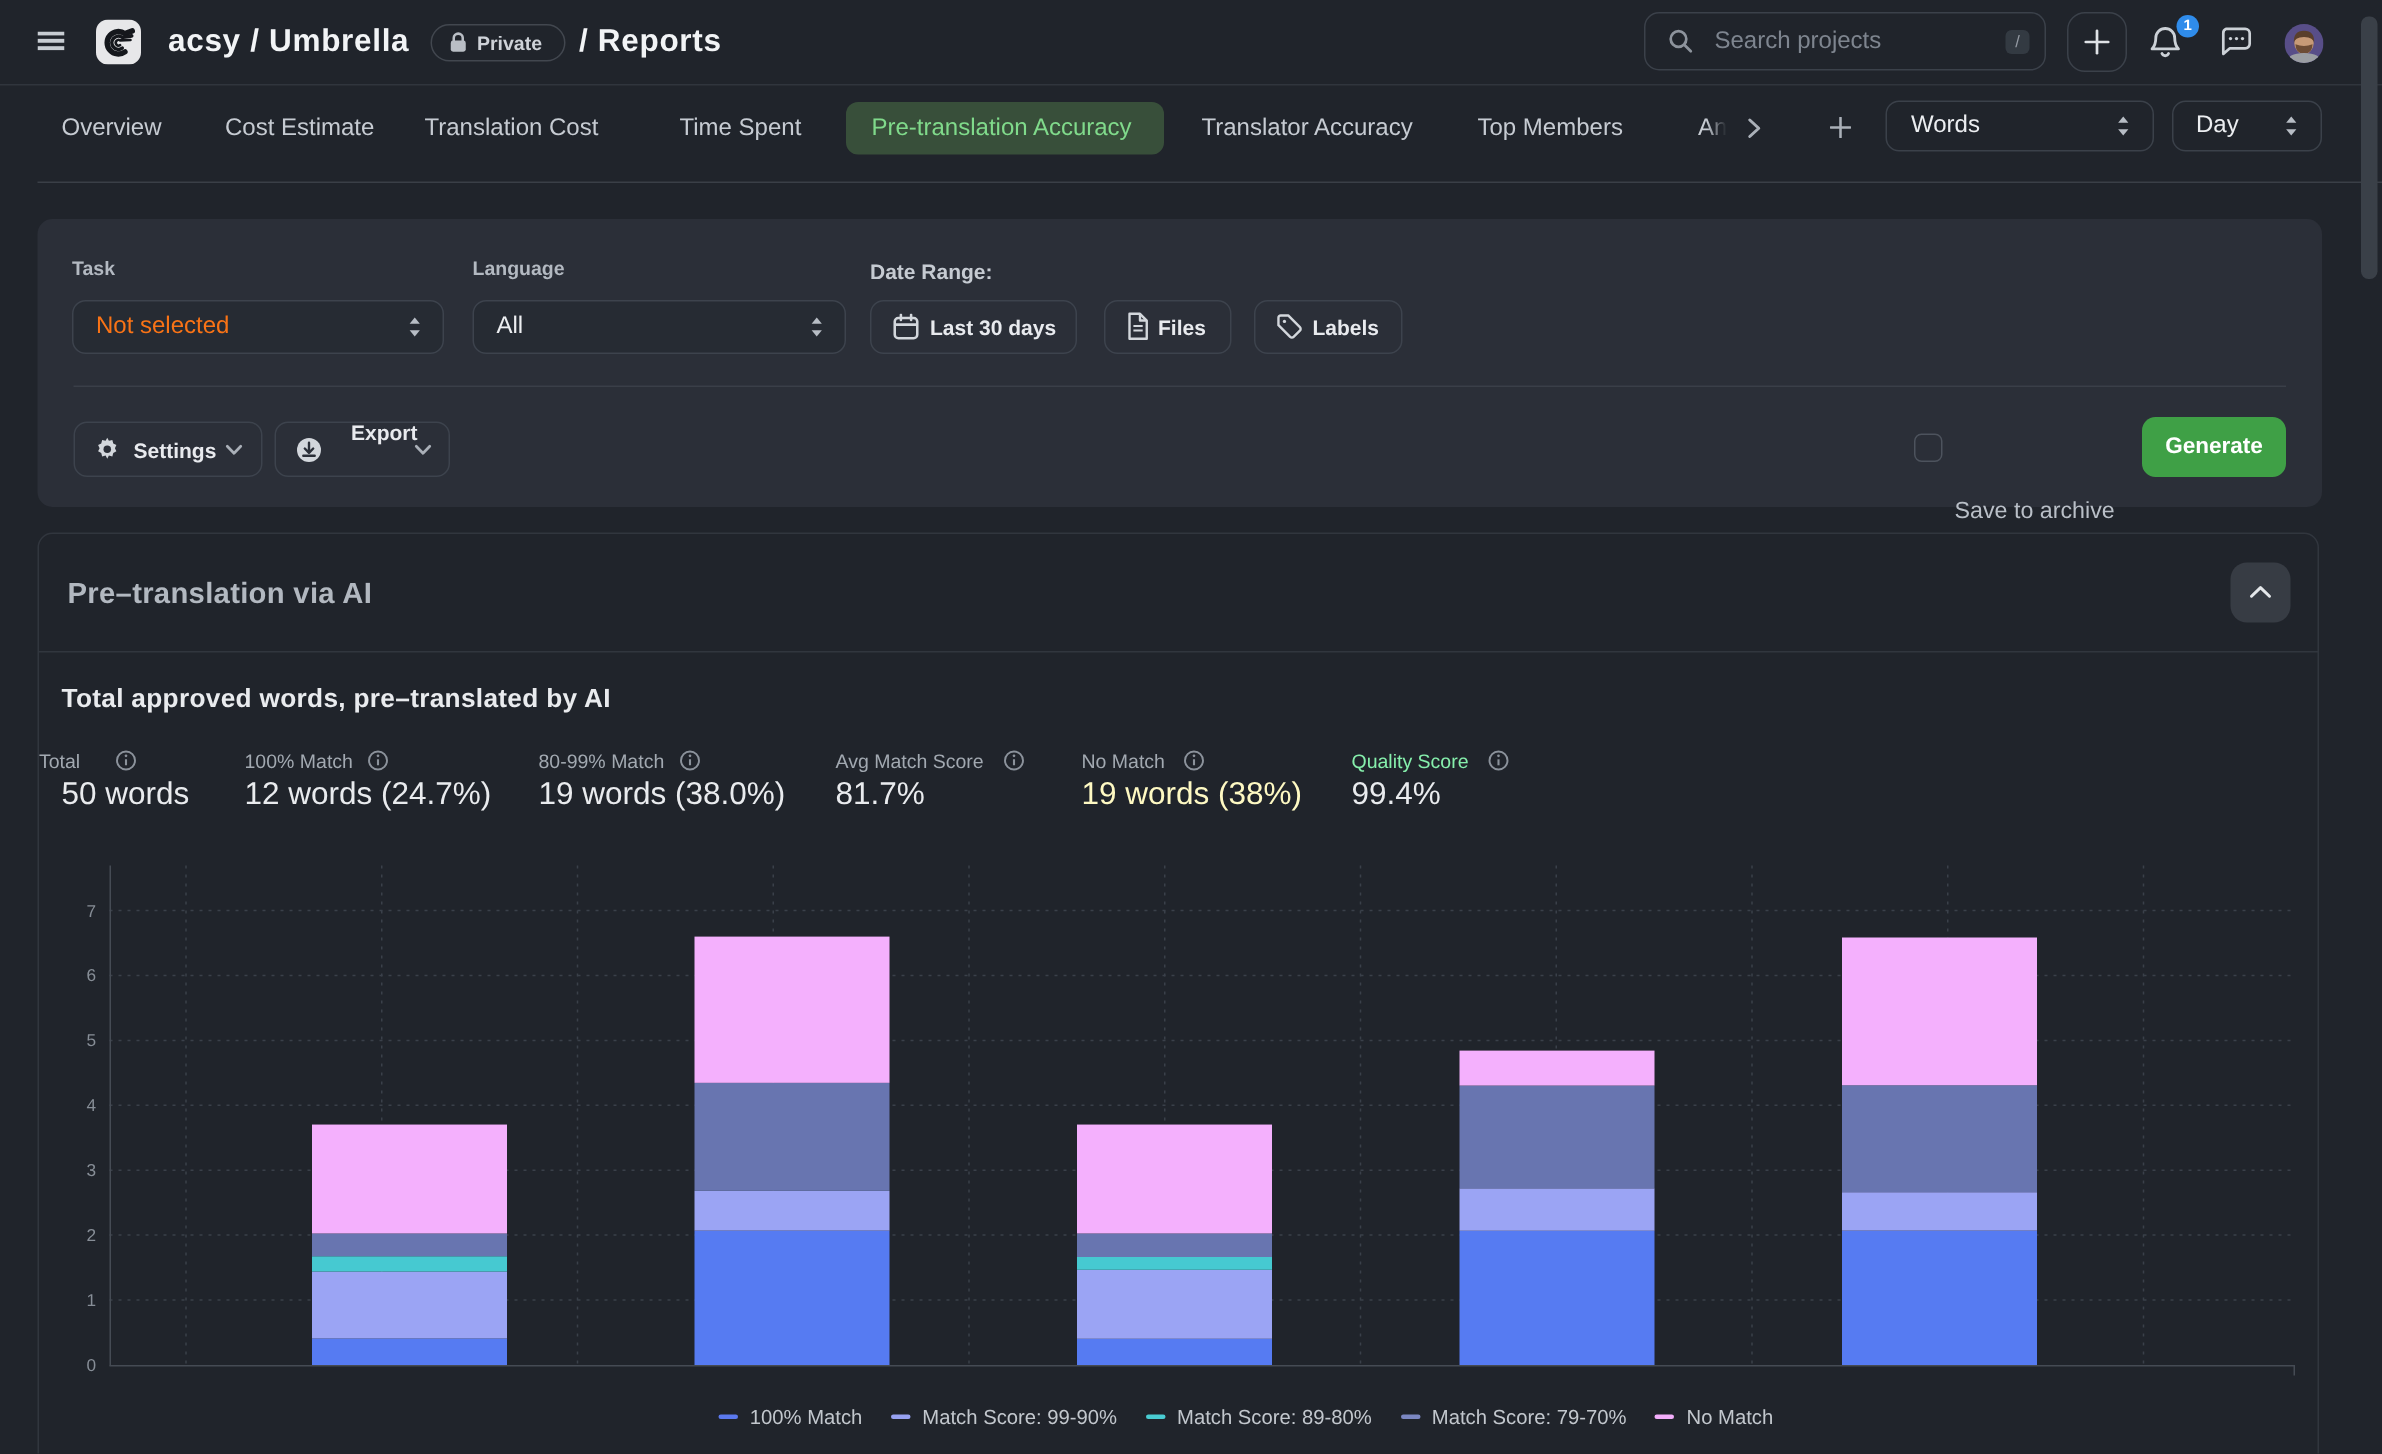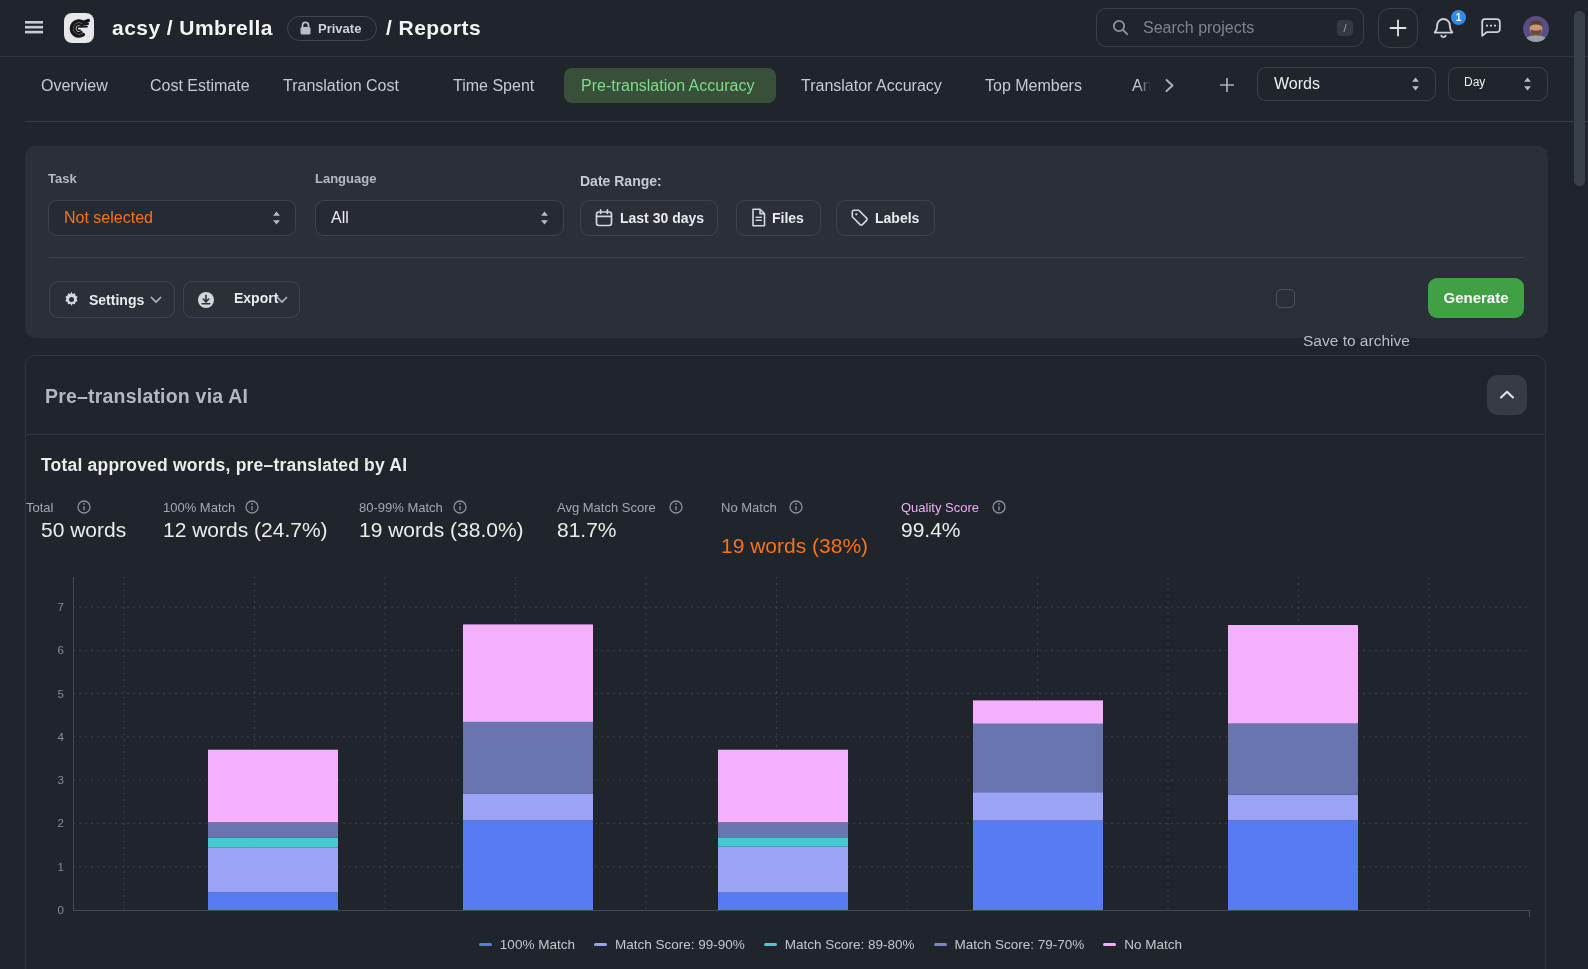--- a/index.html
+++ b/index.html
@@ -103,21 +103,21 @@
   </svg>
 
   <div class="abs" style="left:1257px;top:67px;width:179px;height:34px;border:1px solid #3b414a;border-radius:9px;"></div>
   <div class="abs" style="left:1274px;top:75px;font-size:16px;color:#eceef1;">Words</div>
   <svg class="abs" style="left:1409px;top:75px" width="13" height="18" viewBox="0 0 13 18">
     <path d="M 6.5 2.6 L 3.1 6.8 L 9.9 6.8 Z" fill="#b7bdc5"></path>
     <path d="M 3.1 11.2 L 9.9 11.2 L 6.5 15.4 Z" fill="#b7bdc5"></path>
   </svg>
 
   <div class="abs" style="left:1448px;top:67px;width:100px;height:34px;border:1px solid #3b414a;border-radius:9px;"></div>
-  <div class="abs" style="left:1464px;top:75px;font-size:12px;color:#eceef1;">Day</div>
+  <div class="abs" style="left:1464px;top:75px;font-size:16px;color:#eceef1;">Day</div>
   <svg class="abs" style="left:1521px;top:75px" width="13" height="18" viewBox="0 0 13 18">
     <path d="M 6.5 2.6 L 3.1 6.8 L 9.9 6.8 Z" fill="#b7bdc5"></path>
     <path d="M 3.1 11.2 L 9.9 11.2 L 6.5 15.4 Z" fill="#b7bdc5"></path>
   </svg>
 
   <div class="abs" style="left:25px;top:121px;width:1563px;height:1px;background:#3a3f47;"></div>
 
   <div class="abs" style="left:25px;top:146px;width:1523px;height:192px;background:#2b2f38;border-radius:10px;"></div>
 
   <div class="abs" style="left:48px;top:171px;font-size:13px;font-weight:bold;color:#b3b9c1;">Task</div>
@@ -173,21 +173,21 @@
   <div class="abs" style="left:89px;top:292px;font-size:14px;font-weight:bold;color:#e8eaee;">Settings</div>
   <svg class="abs" style="left:150px;top:296px" width="12" height="8" viewBox="0 0 12 8">
     <path d="M 1.5 1.5 L 6 6.2 L 10.5 1.5" stroke="#aab0b8" stroke-width="1.8" fill="none" stroke-linecap="round" stroke-linejoin="round"></path>
   </svg>
 
   <div class="abs" style="left:183px;top:281px;width:117px;height:37px;border:1px solid #3d434d;border-radius:9px;"></div>
   <svg class="abs" style="left:197px;top:291px" width="18" height="18" viewBox="0 0 18 18">
     <circle cx="9" cy="9" r="8" fill="#d3d7dc"></circle>
     <path d="M 9 4.2 V 10.4 M 6.2 8 L 9 10.9 L 11.8 8 M 5.2 12.8 H 12.8" stroke="#2b2f38" stroke-width="1.6" fill="none" stroke-linecap="round" stroke-linejoin="round"></path>
   </svg>
-  <div class="abs" style="left:222px;top:290px;font-size:14px;font-weight:bold;color:#e8eaee;padding-left:12px;">Export</div>
+  <div class="abs" style="left:222px;top:280px;font-size:14px;font-weight:bold;color:#e8eaee;padding-left:12px;">Export</div>
   <svg class="abs" style="left:276px;top:296px" width="12" height="8" viewBox="0 0 12 8">
     <path d="M 1.5 1.5 L 6 6.2 L 10.5 1.5" stroke="#aab0b8" stroke-width="1.8" fill="none" stroke-linecap="round" stroke-linejoin="round"></path>
   </svg>
 
   <div class="abs" style="left:1276px;top:289px;width:19px;height:19px;border:1.5px solid #4d535d;border-radius:5px;"></div>
   <div class="abs" style="left:1303px;top:290px;font-size:15.5px;color:#b9bfc7;margin-top:42px;">Save to archive</div>
   <div class="abs" style="left:1428px;top:278px;width:96px;height:40px;background:#3fa046;border-radius:9px;color:#fff;font-size:15px;font-weight:bold;text-align:center;line-height:40px;">Generate</div>
 
   <div class="abs" style="left:25px;top:355px;width:1521px;height:660px;border:1px solid #31363e;border-radius:10px;"></div>
   <div class="abs" style="left:45px;top:385px;font-size:19.5px;font-weight:bold;color:#b2b8c0;letter-spacing:.2px;">Pre–translation via AI</div>
@@ -231,23 +231,23 @@
         <circle cx="7" cy="3.9" r="0.9" fill="#8b929b"></circle>
       </svg>
     <div class="abs" style="left:557px;top:518px;font-size:21px;color:#e9ebee;">81.7%</div>
 
     <div class="abs" style="left:721px;top:500px;font-size:13px;color:#a2a9b1;">No Match</div>
     <svg class="abs inf" style="left:789px;top:500px" width="14" height="14" viewBox="0 0 14 14">
         <circle cx="7" cy="7" r="6" stroke="#8b929b" stroke-width="1.3" fill="none"></circle>
         <line x1="7" y1="6.2" x2="7" y2="10.2" stroke="#8b929b" stroke-width="1.4"></line>
         <circle cx="7" cy="3.9" r="0.9" fill="#8b929b"></circle>
       </svg>
-    <div class="abs" style="left:721px;top:534px;font-size:21px;color:#f97316;">19 words (38%)</div>
-
-    <div class="abs" style="left:901px;top:500px;font-size:13px;color:#f0abfc;">Quality Score</div>
+    <div class="abs" style="left:721px;top:518px;font-size:21px;color:#fef9c3;">19 words (38%)</div>
+
+    <div class="abs" style="left:901px;top:500px;font-size:13px;color:#86efac;">Quality Score</div>
     <svg class="abs inf" style="left:992px;top:500px" width="14" height="14" viewBox="0 0 14 14">
         <circle cx="7" cy="7" r="6" stroke="#8b929b" stroke-width="1.3" fill="none"></circle>
         <line x1="7" y1="6.2" x2="7" y2="10.2" stroke="#8b929b" stroke-width="1.4"></line>
         <circle cx="7" cy="3.9" r="0.9" fill="#8b929b"></circle>
       </svg>
     <div class="abs" style="left:901px;top:518px;font-size:21px;color:#e9ebee;">99.4%</div>
   </div>
 
   <svg class="abs" style="left:0;top:556px" width="1560" height="380" viewBox="0 0 1560 380">
 

